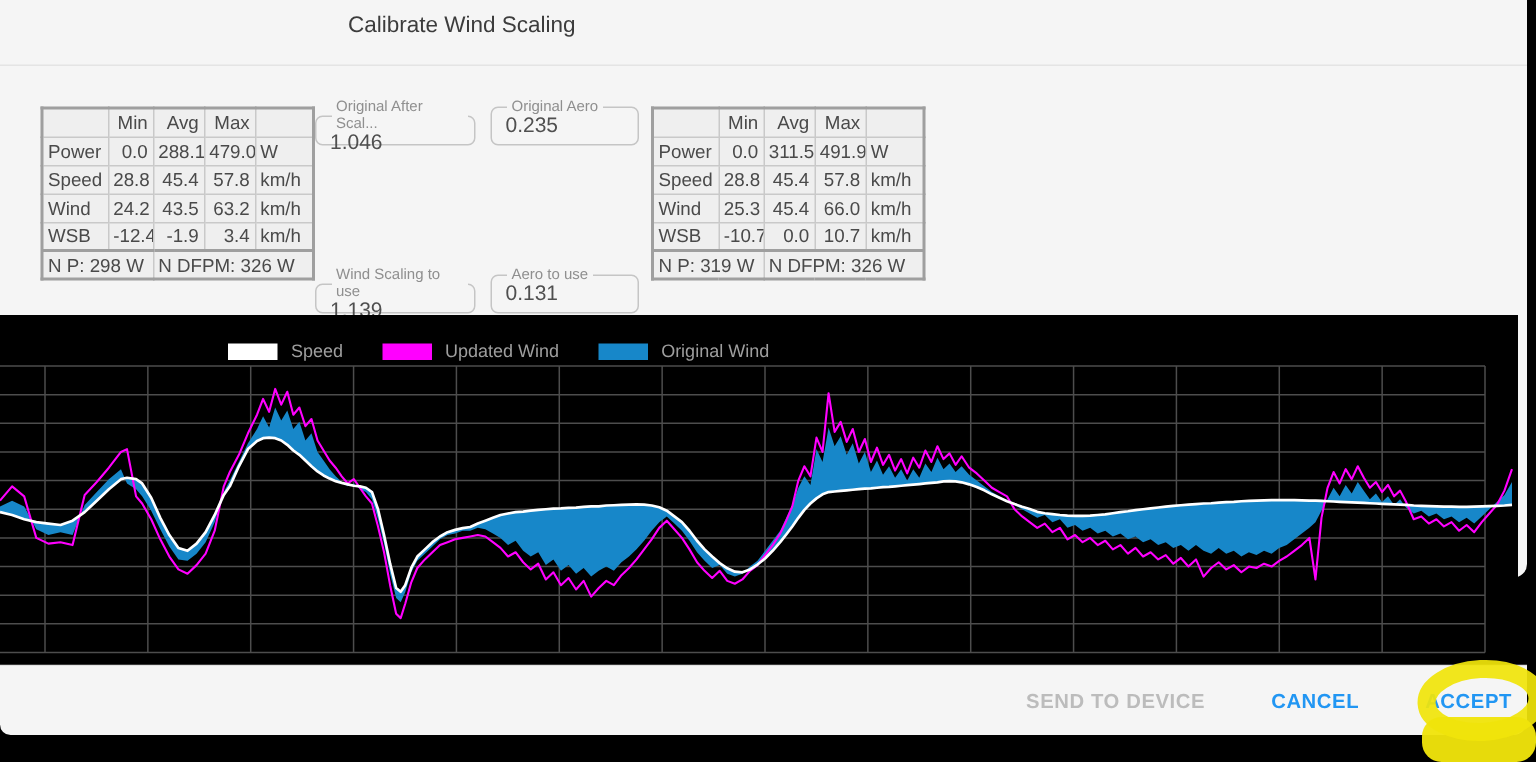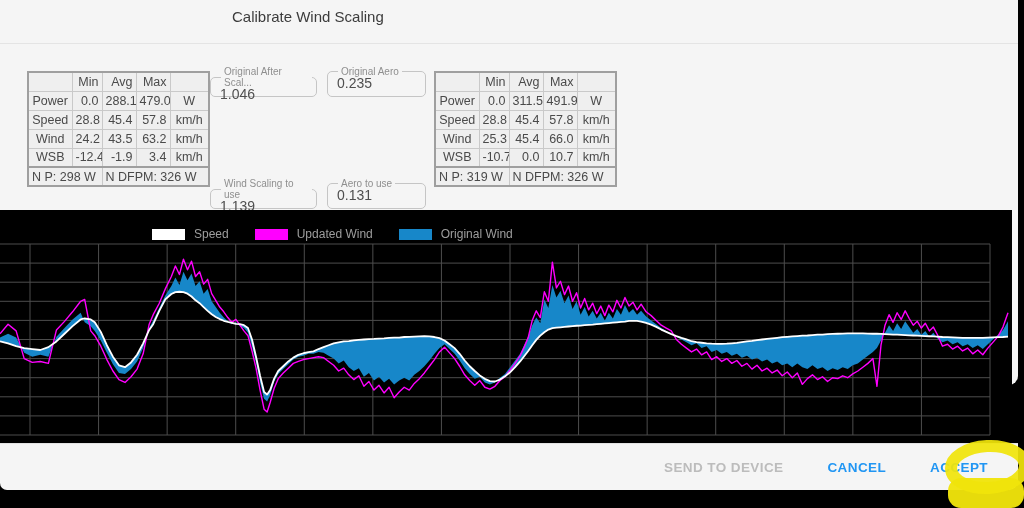--- a/index.html
+++ b/index.html
@@ -10,38 +10,38 @@
   .hdr-divider{position:absolute;left:0;top:43px;width:1018px;height:1px;background:#e4e4e4;}
   .section-label{position:absolute;font-size:13px;color:#1d4ed8;top:48px;margin-top:46px;}
   #before-label{left:28px;}
   #after-label{left:540px;width:72px;text-align:left;}
   
   table.stats{position:absolute;top:71px;width:181px;border-collapse:collapse;background:#efefef;border:2px solid #9f9f9f;table-layout:fixed;}
   #before-table{left:27px;}
   #after-table{left:434px;}
   table.stats td,table.stats th{border:1px solid #c9c9c9;font-size:12.5px;font-weight:normal;color:#4a4a4a;padding:0 3px;height:19px;white-space:nowrap;overflow:hidden;}
   table.stats .num{text-align:right;}
-  table.stats .lbl{text-align:center;}
+  table.stats .lbl{text-align:left;}
   table.stats tr.foot td{border-top:2px solid #9f9f9f;text-align:left;}
   
   fieldset.ofield{position:absolute;height:31px;border:1px solid #c5c5c5;border-radius:5px;margin:0;padding:0 4px 2px 9px;background:transparent;}
   fieldset.ofield legend{font-size:10px;color:#8f8f8f;padding:0 3px;margin-left:1px;}
   fieldset.ofield .fval{font-size:14px;color:#4f4f4f;line-height:13px;}
   #field-0{left:210px;top:66px;width:107px;}
   #field-1{left:327px;top:66px;width:99px;}
   #field-2{left:210px;top:178px;width:107px;}
   #field-3{left:327px;top:178px;width:99px;}
   
   #chart{position:absolute;left:0;top:210px;width:1012px;height:233px;background:#000;}
   #chart-legend{position:absolute;left:152px;top:17px;display:flex;align-items:center;gap:26px;}
   .leg-item{display:flex;align-items:center;gap:9px;}
   .leg-swatch{width:33px;height:11px;display:inline-block;}
   .leg-label{font-size:12px;color:#9e9e9e;}
   
-  #footer{position:absolute;left:0;top:443px;width:1018px;height:47px;background:#f5f5f5;border-top:1px solid #e2e2e2;border-radius:0 0 9px 7px;display:flex;justify-content:flex-end;gap:28px;padding-right:22px;}
+  #footer{position:absolute;left:0;top:443px;width:1018px;height:47px;background:#f5f5f5;border-top:1px solid #e2e2e2;border-radius:0 0 9px 7px;display:flex;justify-content:flex-end;gap:28px;padding-right:2px;}
   .txt-btn{background:none;border:none;font-size:13.5px;font-weight:bold;letter-spacing:.4px;cursor:pointer;padding:6px 8px;}
   #send-btn{color:#bcbcbc;}
   #cancel-btn{color:#2196f3;}
   #accept-btn{color:#2196f3;position:relative;z-index:2;}
   #highlight{position:absolute;left:930px;top:436px;z-index:3;pointer-events:none;}
 </style>
 </head>
 <body>
 
 <div id="screen">

